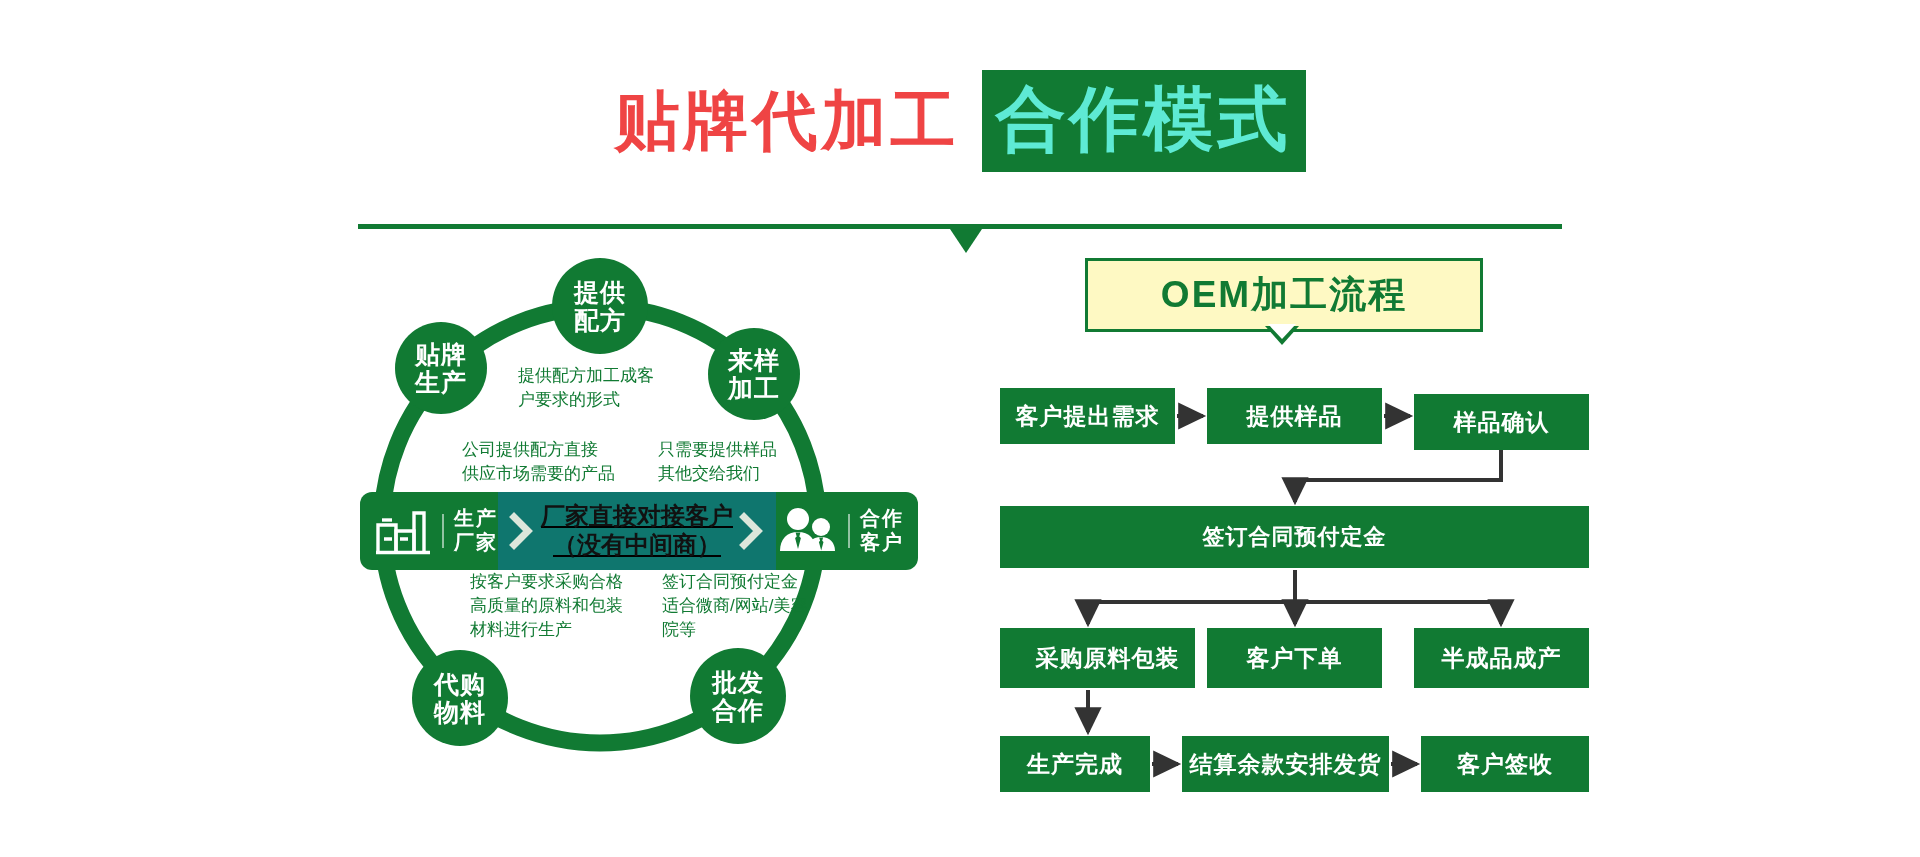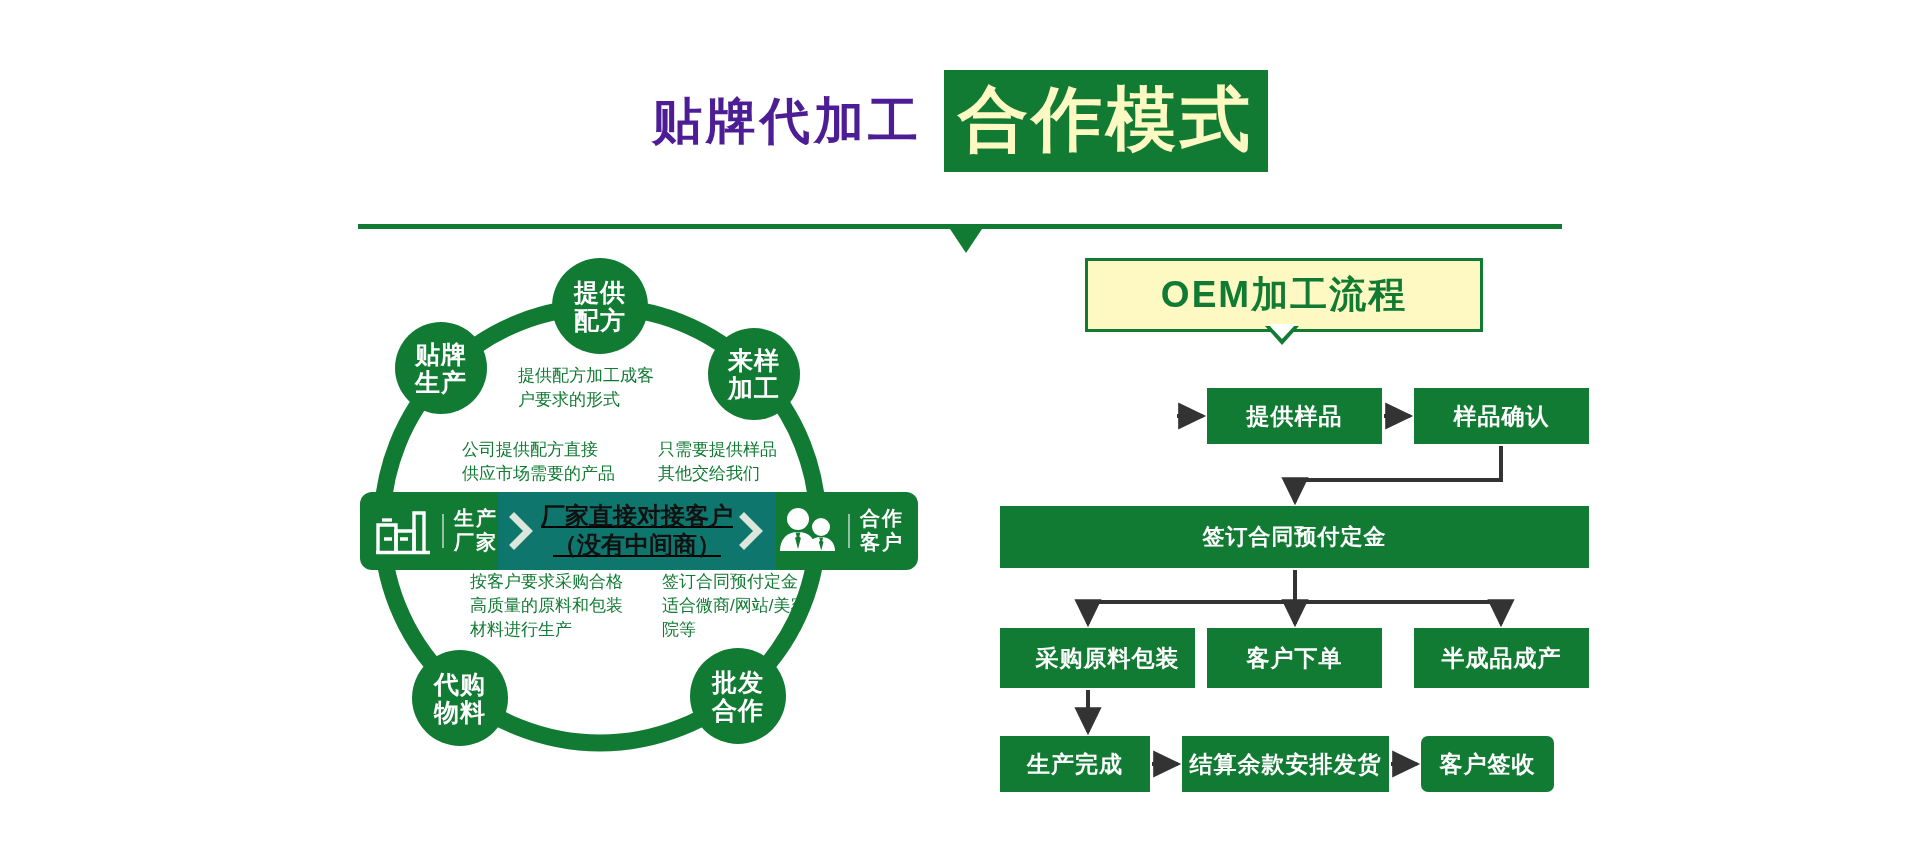--- a/index.html
+++ b/index.html
@@ -9,25 +9,25 @@
     overflow:hidden;position:relative;
   }
   .root{position:absolute;inset:0;}
 
   
   .title-wrap{
     position:absolute;left:0;top:78px;width:1920px;height:86px;
     display:flex;align-items:center;justify-content:center;
   }
   .title-main{
-    font-size:50px;font-weight:bold;color:#4c1d95;letter-spacing:4px;
+    font-size:65px;font-weight:bold;color:#ef4444;letter-spacing:4px;
     line-height:86px;
   }
   .title-hl{
-    font-size:70px;font-weight:bold;color:#fef9c3;background:#117a33;
+    font-size:70px;font-weight:bold;color:#5eead4;background:#117a33;
     letter-spacing:4px;line-height:86px;padding:6px 14px 10px 14px;margin-left:22px;
     display:inline-block;
   }
 
   
   .divider{
     position:absolute;left:358px;top:224px;width:1204px;height:5px;background:#117a33;
   }
   .divider-notch{
     position:absolute;left:950px;top:229px;width:0;height:0;
@@ -100,28 +100,28 @@
     border-top:15px solid #fff;
   }
 
   .fbox{
     position:absolute;background:#117a33;color:#fff;font-weight:bold;
     display:flex;align-items:center;justify-content:center;text-align:center;
     font-size:23px;letter-spacing:1px;
   }
   .f-r1c1{left:0;top:130px;width:175px;height:56px;}
   .f-r1c2{left:207px;top:130px;width:175px;height:56px;}
-  .f-r1c3{left:414px;top:130px;width:175px;height:56px;}
+  .f-r1c3{left:414px;top:136px;width:175px;height:56px;}
   .f-r2  {left:0;top:248px;width:589px;height:62px;font-size:22px;}
   .f-r3c1{left:0;top:370px;width:175px;height:60px;padding-left:20px;}
   .f-r3c2{left:207px;top:370px;width:175px;height:60px;}
   .f-r3c3{left:414px;top:370px;width:175px;height:60px;}
   .f-r4c1{left:0;top:478px;width:150px;height:56px;}
   .f-r4c2{left:182px;top:478px;width:207px;height:56px;}
-  .f-r4c3{left:421px;top:478px;width:133px;height:56px;border-radius:7px;}
+  .f-r4c3{left:421px;top:478px;width:168px;height:56px;}
 
   .flow-svg{position:absolute;left:0;top:0;pointer-events:none;}
 </style>
 </head>
 <body>
 
 <div class="root">
 
   <div class="title-wrap">
     <span class="title-main">贴牌代加工</span>
@@ -244,20 +244,21 @@
         <path d="M295 312 L295 366"></path>
         <path d="M295 312 L295 344 L501 344 L501 366"></path>
 
         <path d="M88 432 L88 474"></path>
 
         <line x1="152" y1="506" x2="178" y2="506"></line>
         <line x1="391" y1="506" x2="417" y2="506"></line>
       </g>
     </svg>
 
+    <div class="fbox f-r1c1">客户提出需求</div>
     <div class="fbox f-r1c2">提供样品</div>
     <div class="fbox f-r1c3">样品确认</div>
 
     <div class="fbox f-r2">签订合同预付定金</div>
 
     <div class="fbox f-r3c1">采购原料包装</div>
     <div class="fbox f-r3c3">半成品成产</div>
     <div class="fbox f-r3c2">客户下单</div>
 
     <div class="fbox f-r4c1">生产完成</div>

